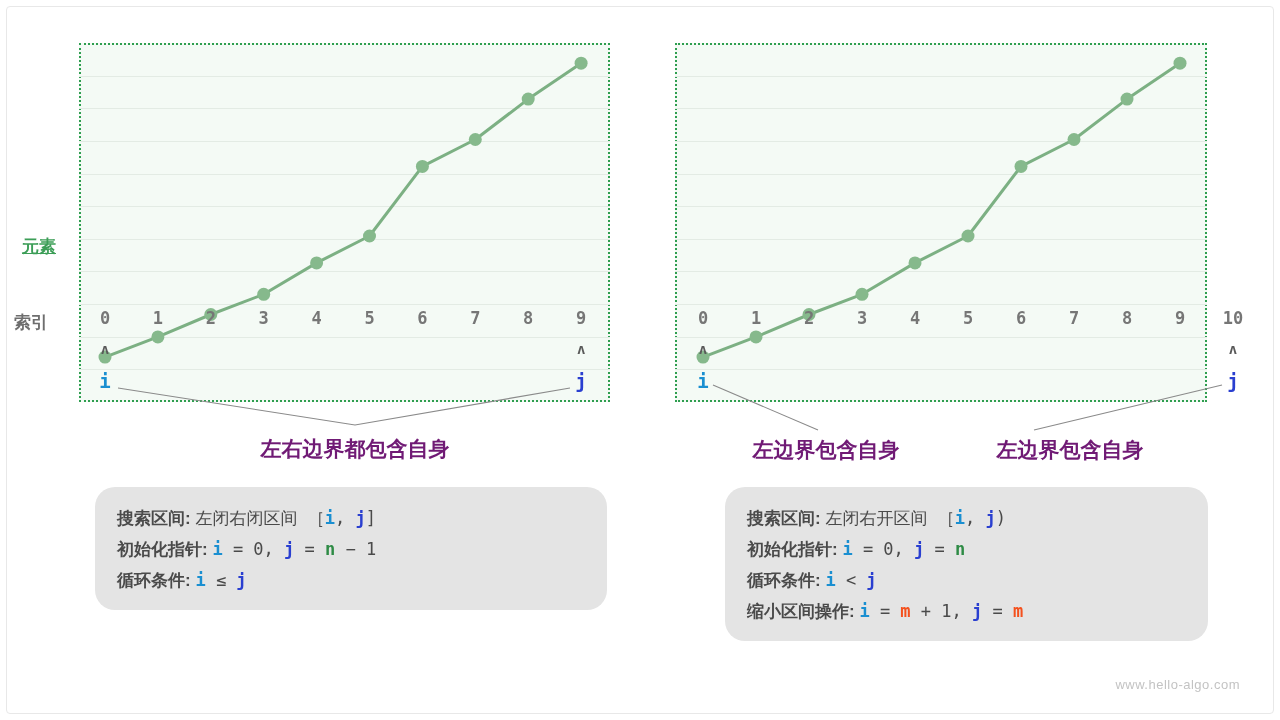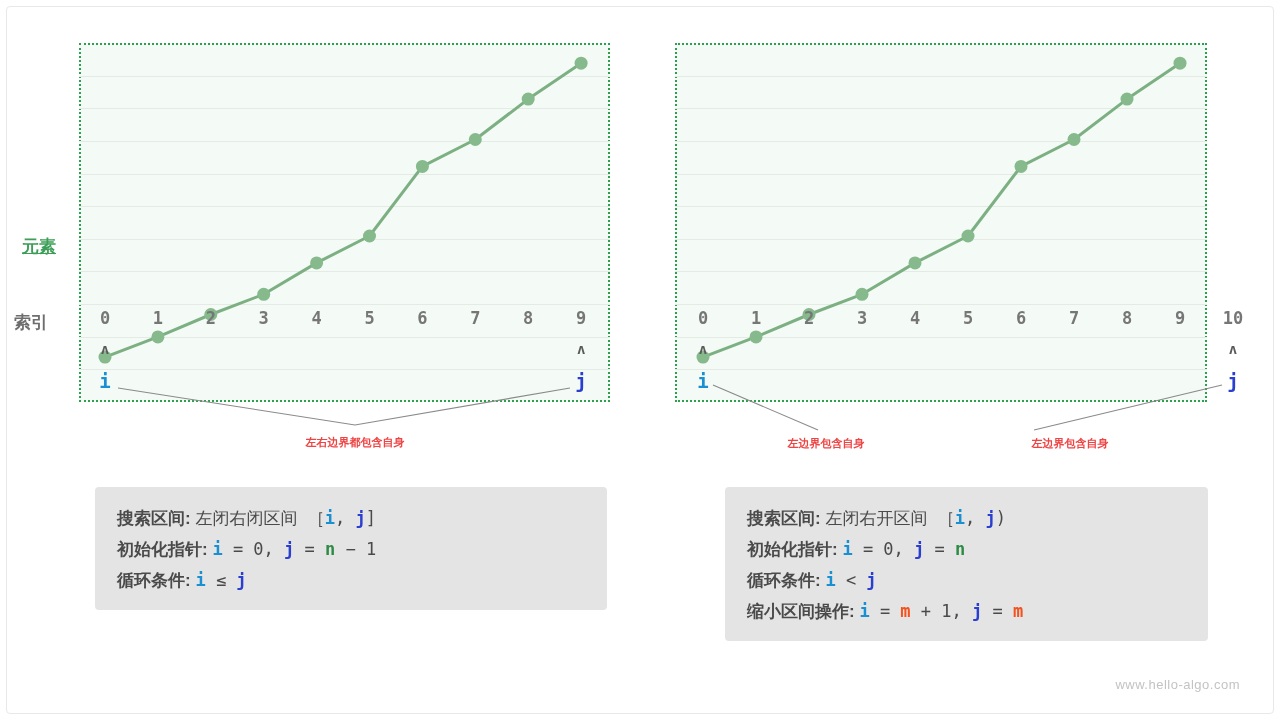--- a/index.html
+++ b/index.html
@@ -60,30 +60,30 @@
     font-size:19px; font-weight:bold;
     text-align:center; width:26px; margin-left:-13px;
   }
   .ptr.i { color:#1a8fd1; }
   .ptr.j { color:#2a3fd0; }
 
   svg.leaders { position:absolute; left:0; top:0; overflow:visible; }
 
   .caption {
     position:absolute;
-    font-size:11px; font-weight:bold; color:#ef4444;
+    font-size:21px; font-weight:bold; color:#701a75;
     font-family:"Liberation Sans", sans-serif;
     white-space:nowrap; text-align:center;
   }
 
   
   .card {
     position:absolute;
     background:#e4e4e4;
-    border-radius:4px;
+    border-radius:20px;
     padding:16px 22px 14px 22px;
   }
   .card .row {
     font-size:17px;
     line-height:30px;
     white-space:nowrap;
     font-family:"Liberation Sans", sans-serif;
   }
   .lbl   { color:#4a4a4a; font-weight:bold; }
   .plain { color:#4a4a4a; font-family:"DejaVu Sans Mono", monospace; }

